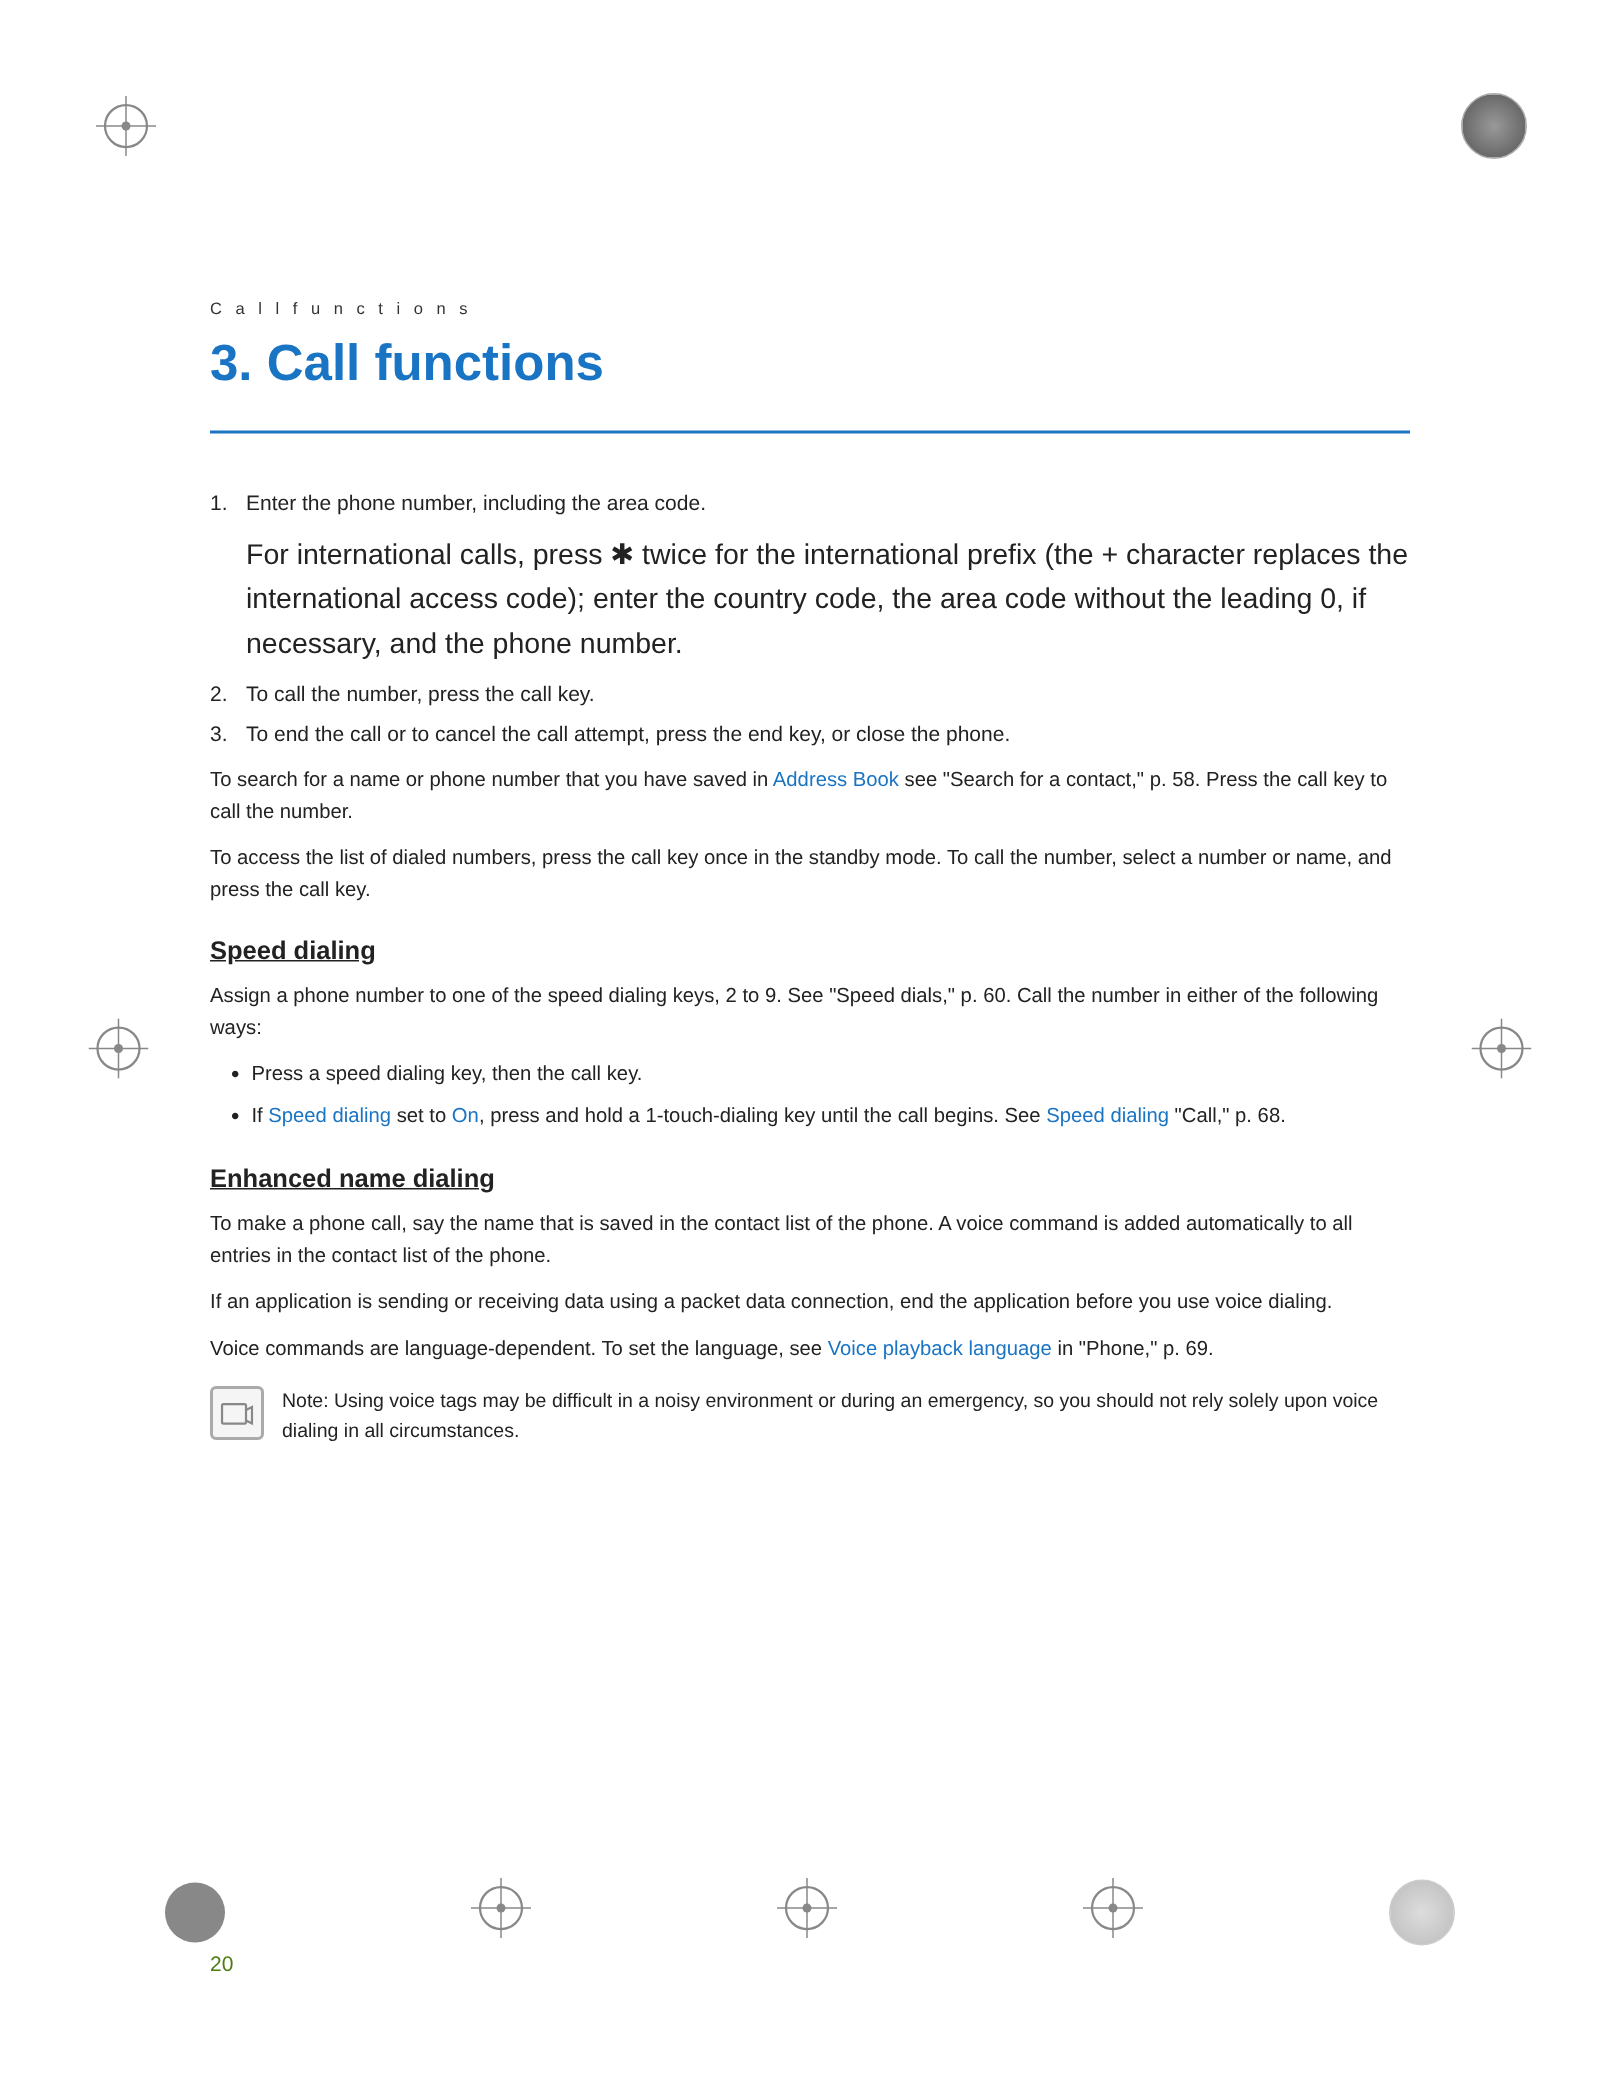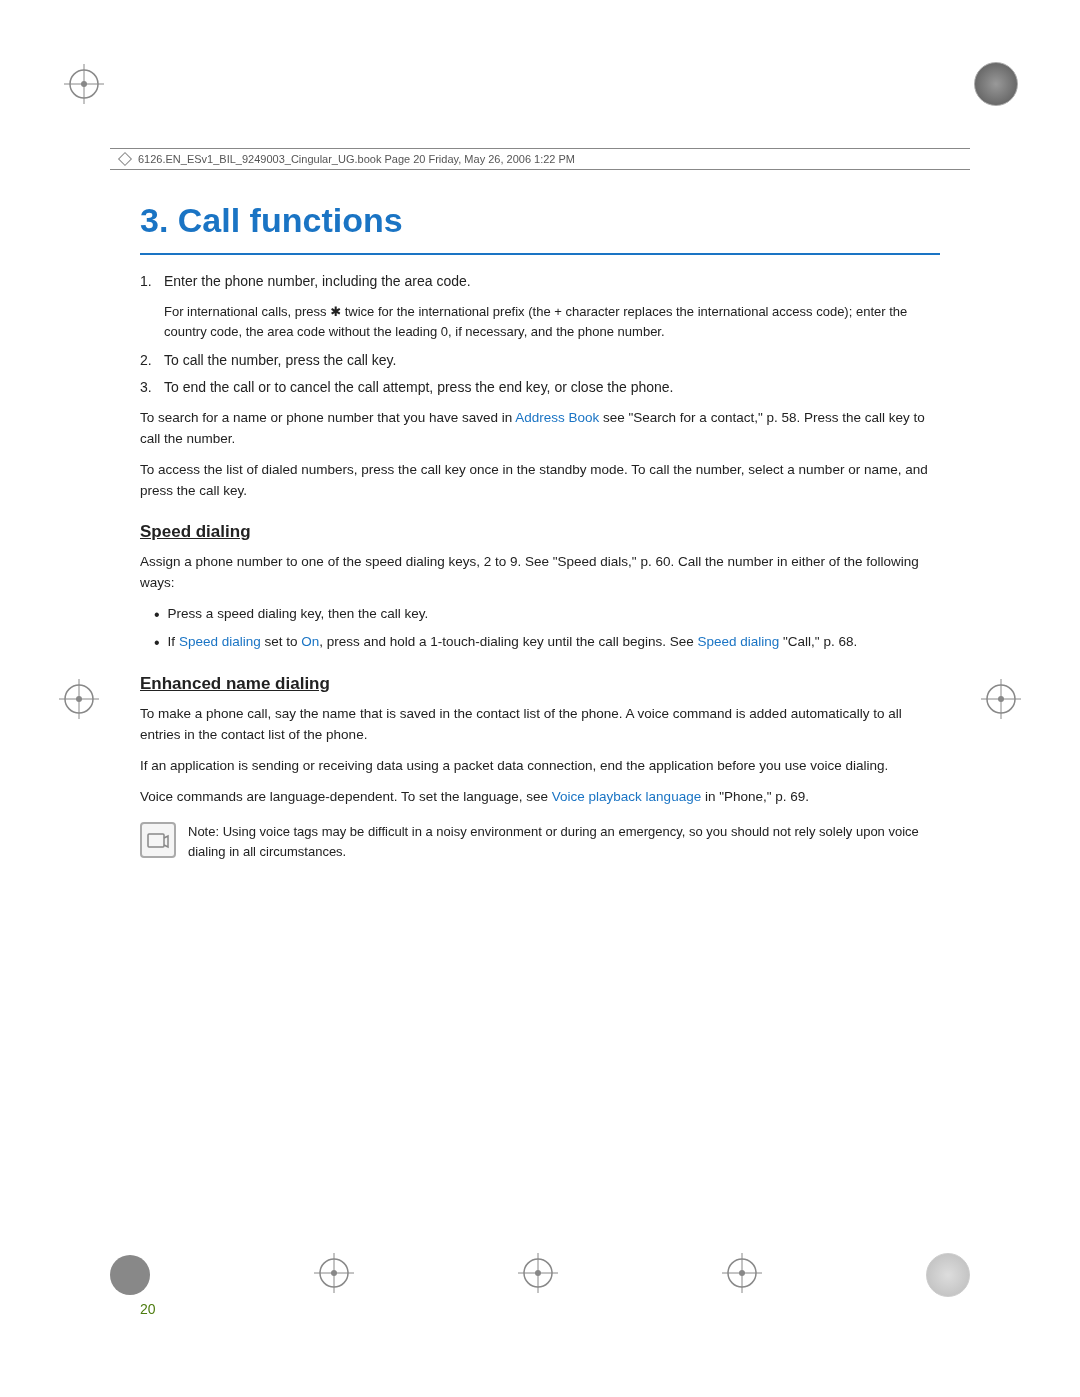--- a/index.html
+++ b/index.html
@@ -95,22 +95,22 @@
       margin-bottom: 10px;
       font-weight: normal;
     }
 
     
     .chapter-title {
       font-size: 34px;
       font-weight: bold;
       color: #1a74c4;
       border-bottom: 2px solid #1a74c4;
-      padding-bottom: 12px;
-      margin-bottom: 16px;
+      padding-bottom: 24px;
+      margin-bottom: 36px;
       line-height: 1.2;
     }
 
     
     .section-heading {
       display: flex;
       align-items: center;
       gap: 10px;
       margin-bottom: 14px;
     }
@@ -155,21 +155,21 @@
 
     .list-num {
       min-width: 18px;
       font-weight: normal;
     }
 
     
     .indent-para {
       margin-left: 24px;
       margin-bottom: 8px;
-      font-size: 13px;
+      font-size: 19px;
       line-height: 1.55;
       color: #222;
     }
 
     
     .para {
       font-size: 13.5px;
       line-height: 1.55;
       color: #222;
       margin-bottom: 10px;
@@ -309,29 +309,24 @@
 
   <div class="reg-mark reg-mr">
     <svg viewBox="0 0 40 40" fill="none" xmlns="http://www.w3.org/2000/svg">
       <circle cx="20" cy="20" r="14" stroke="#888" stroke-width="1.5" fill="none"></circle>
       <circle cx="20" cy="20" r="3" fill="#888"></circle>
       <line x1="20" y1="0" x2="20" y2="40" stroke="#888" stroke-width="1"></line>
       <line x1="0" y1="20" x2="40" y2="20" stroke="#888" stroke-width="1"></line>
     </svg>
   </div>
 
-  <div class="header-bar">
-    <div class="header-bar-inner">
-      <span class="header-diamond"></span>
-      <span>6126.EN_ESv1_BIL_9249003_Cingular_UG.book  Page 20  Friday, May 26, 2006  1:22 PM</span>
-    </div>
-  </div>
 
   <div class="content">
 
+    <div class="section-label">C a l l   f u n c t i o n s</div>
 
     <h1 class="chapter-title">
       <span>3.</span>
       <span>Call functions</span>
     </h1>
 
 
     <ol class="numbered-list">
       <li>
         <span class="list-num">1.</span>

